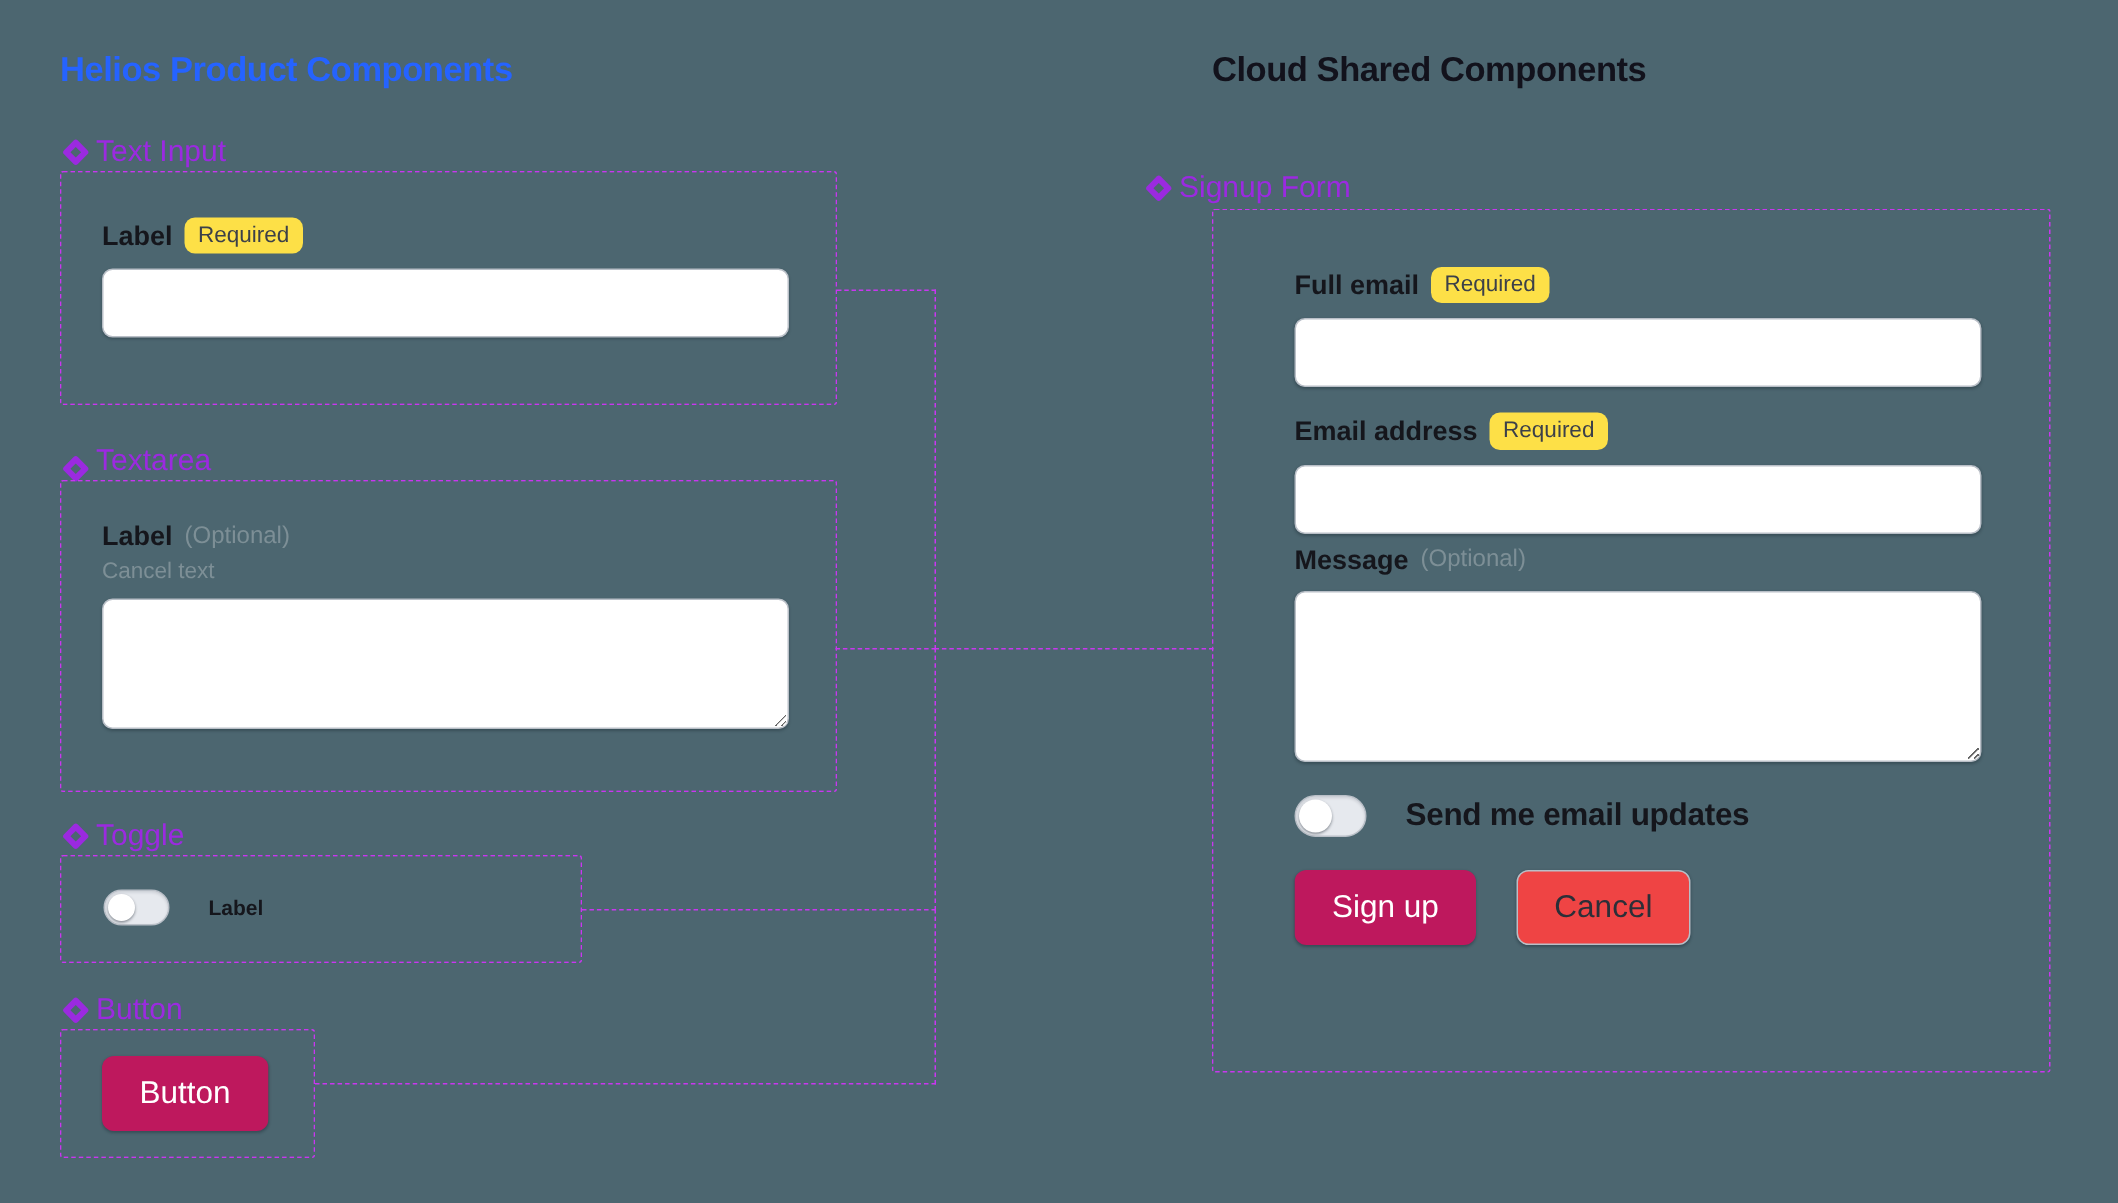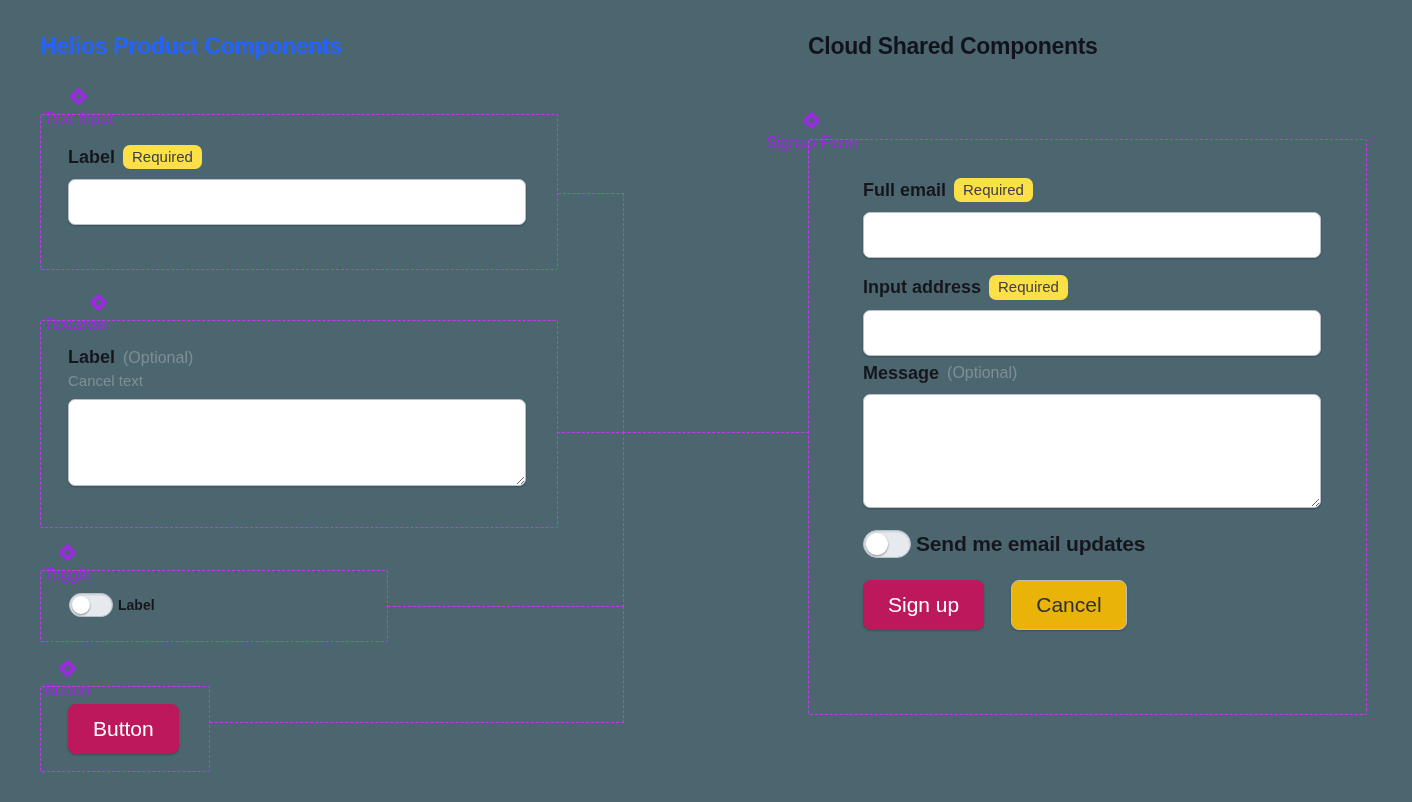--- a/index.html
+++ b/index.html
@@ -28,24 +28,23 @@
   #left-panel-title  { left: 40px;  top: 33px;  color: #2563ff; }
   #right-panel-title { left: 808px; top: 33px;  color: #12121c; }
 
   
   .section-label {
     position: absolute;
     display: flex;
     align-items: center;
     gap: 7px;
     color: #9b2ae0;
-    font-size: 16px;
+    font-size: 20px;
     font-weight: 500;
     white-space: nowrap;
-    flex-direction: column;
   }
   .diamond-icon {
     width: 13px; height: 13px;
     display: inline-block;
     position: relative;
     flex: none;
   }
   .diamond-icon::before {
     content: "";
     position: absolute;
@@ -139,21 +138,21 @@
     color: #15161c;
     padding: 8px 11px;
     outline: none;
     resize: vertical;
   }
 
   
   .toggle-row {
     display: flex;
     align-items: center;
-    gap: 5px;
+    gap: 26px;
   }
   .switch {
     width: 44px; height: 24px;
     border-radius: 12px;
     background: #e6e9ee;
     border: 1px solid #b9bfc7;
     position: relative;
     flex: none;
     box-shadow: inset 0 1px 2px rgba(10,20,30,0.12);
     cursor: pointer;
@@ -188,21 +187,21 @@
     border: 1px solid transparent;
   }
   .btn-primary {
     background: #be185d;
     color: #ffffff;
     font-size: 21px;
     padding: 12px 24px;
     box-shadow: 0 1px 2px rgba(10,20,30,0.3);
   }
   .btn-secondary {
-    background: #eab308;
+    background: #ef4444;
     color: #2b2f38;
     font-size: 21px;
     padding: 12px 24px;
     border: 1px solid #b9bfc7;
     box-shadow: 0 1px 2px rgba(10,20,30,0.3);
   }
 </style>
 </head>
 <body>
 
@@ -288,21 +287,21 @@
 
     <div style="position:absolute; left:54px; top:38px; width:458px;">
 
       <div class="field-label-row">
         <span class="field-label">Full email</span>
         <span class="badge">Required</span>
       </div>
       <input class="tf input" type="text" placeholder="" style="">
 
       <div class="field-label-row" style="margin-top:17px;">
-        <span class="field-label">Input address</span>
+        <span class="field-label">Email address</span>
         <span class="badge">Required</span>
       </div>
       <input class="tf input" type="email" placeholder="" style="">
 
       <div class="field-label-row" style="margin-top:7px;">
         <span class="field-label">Message</span>
         <span class="optional-tag">(Optional)</span>
       </div>
       <textarea class="ta" style="height: 114px;" placeholder=""></textarea>
 

